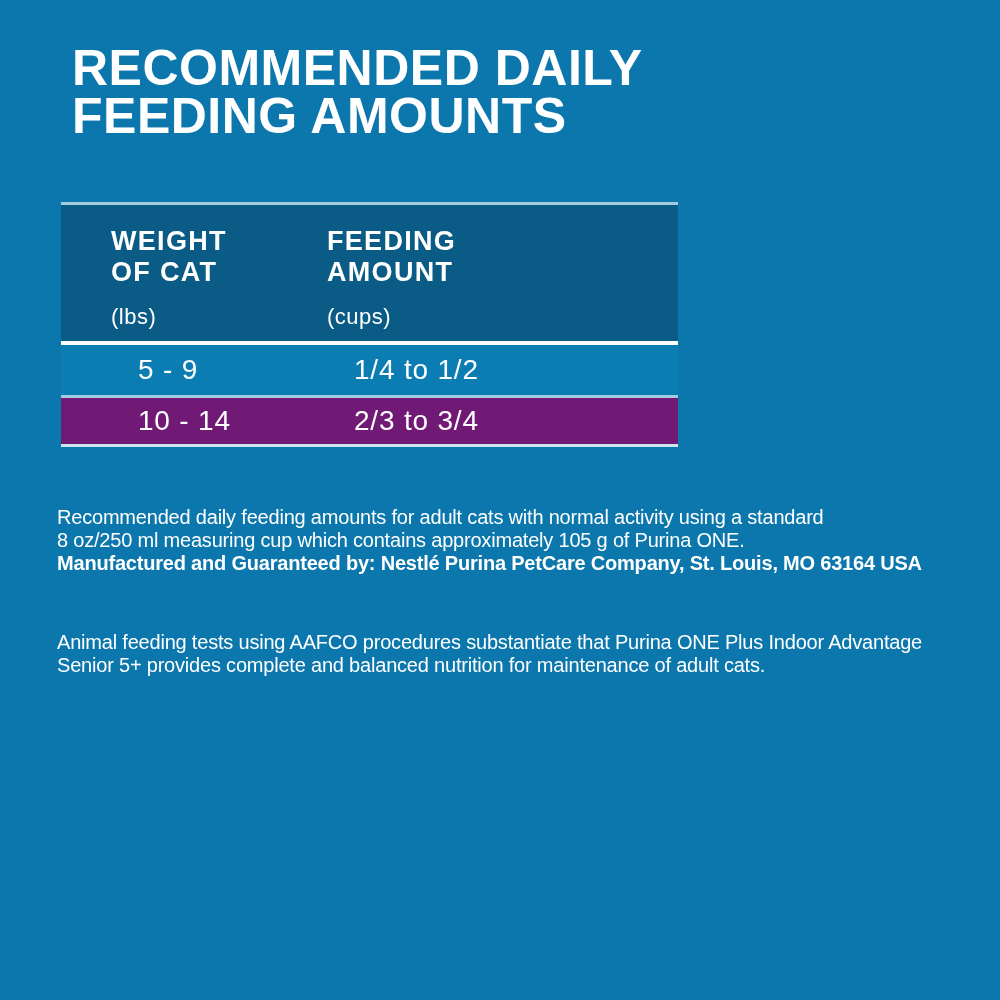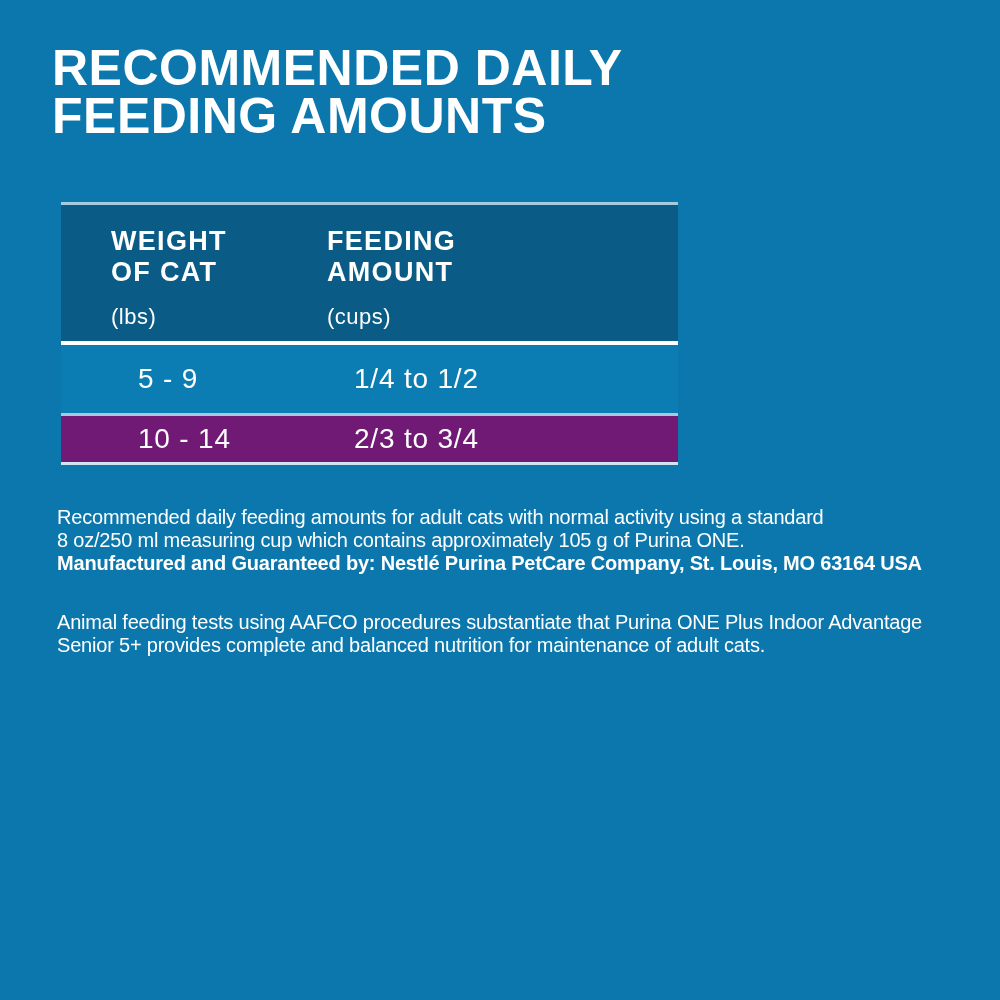--- a/index.html
+++ b/index.html
@@ -12,21 +12,21 @@
     position: relative;
     background: #0b77ac;
     font-family: "Liberation Sans", "DejaVu Sans", sans-serif;
     color: #ffffff;
     overflow: hidden;
   }
 
   
   .title {
     position: absolute;
-    left: 52px;
+    left: 72px;
     top: 44px;
     font-size: 50px;
     line-height: 48px;
     font-weight: bold;
     letter-spacing: 0.5px;
     white-space: nowrap;
   }
 
   
   .ftable {
@@ -63,35 +63,35 @@
 
   .trow {
     display: grid;
     grid-template-columns: 216px 1fr;
     box-sizing: border-box;
     padding-left: 77px;
     align-items: center;
     font-size: 28px;
     letter-spacing: 0.8px;
   }
-  .trow.row1 { height: 68px; background: #0c7db2; }
+  .trow.row1 { height: 50px; background: #0c7db2; }
   .trow.row2 { height: 46px; background: #701a75; }
 
   
   .note {
     position: absolute;
     left: 57px;
     font-size: 20px;
     line-height: 23px;
     letter-spacing: -0.2px;
     white-space: nowrap;
   }
   .note.p1   { top: 506px; }
   .note.manu { top: 552px; font-weight: bold; }
-  .note.p2   { top: 611px; }
+  .note.p2   { top: 631px; }
 </style>
 </head>
 <body>
 
 <div class="title">
   <div>RECOMMENDED DAILY</div>
   <div>FEEDING AMOUNTS</div>
 </div>
 
 <div class="ftable">

